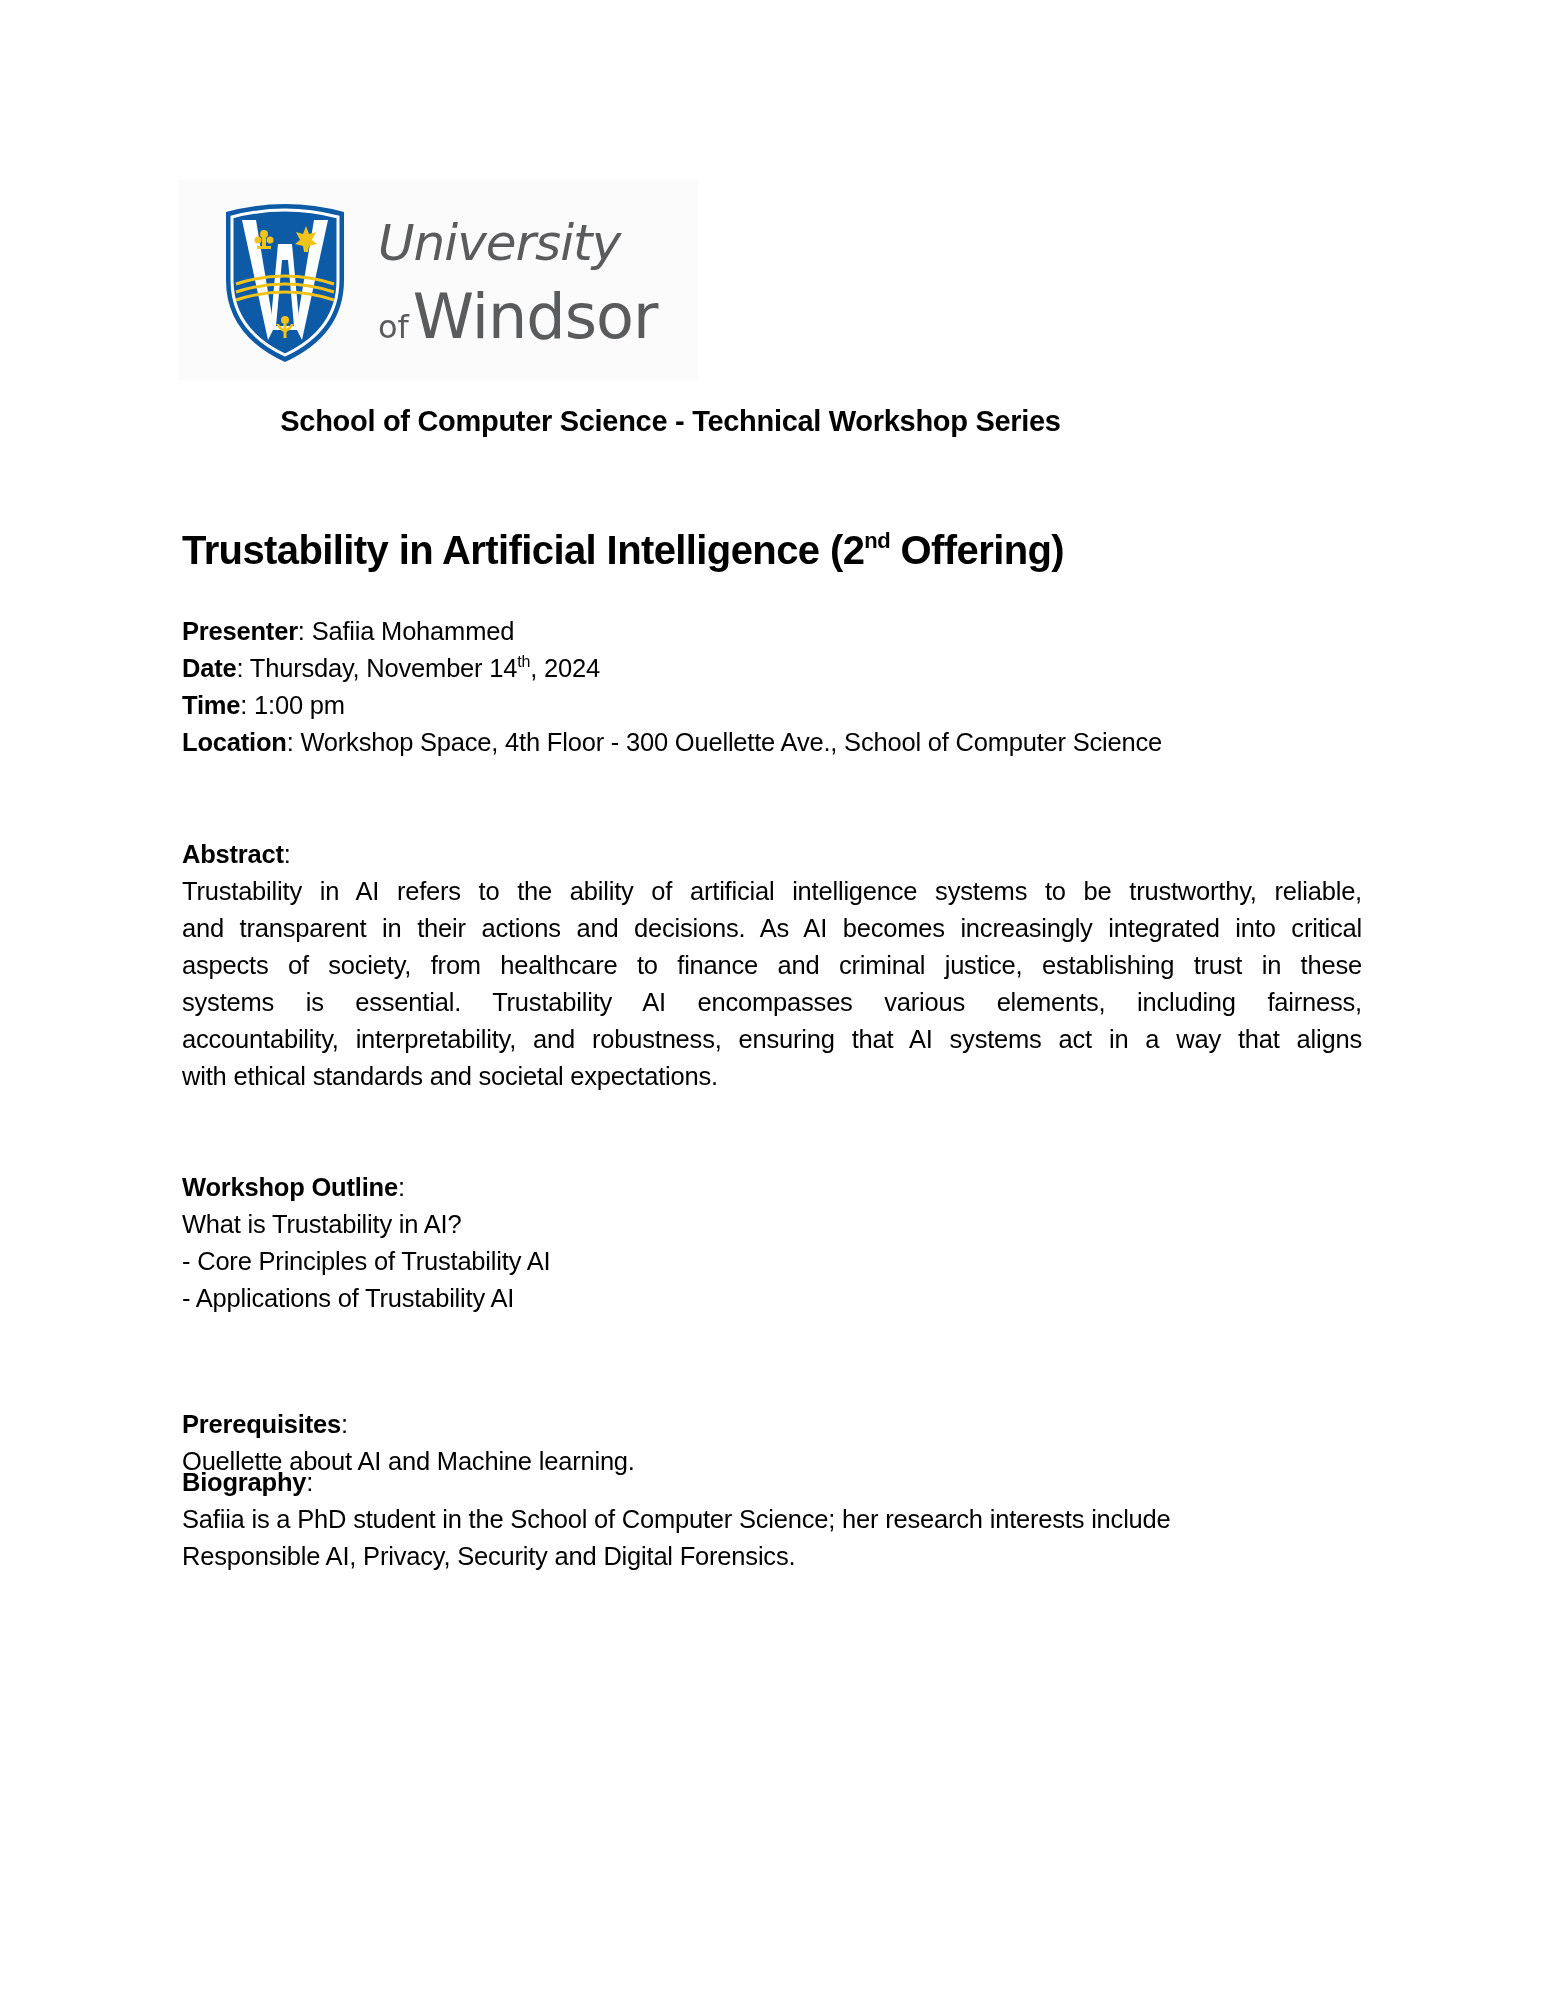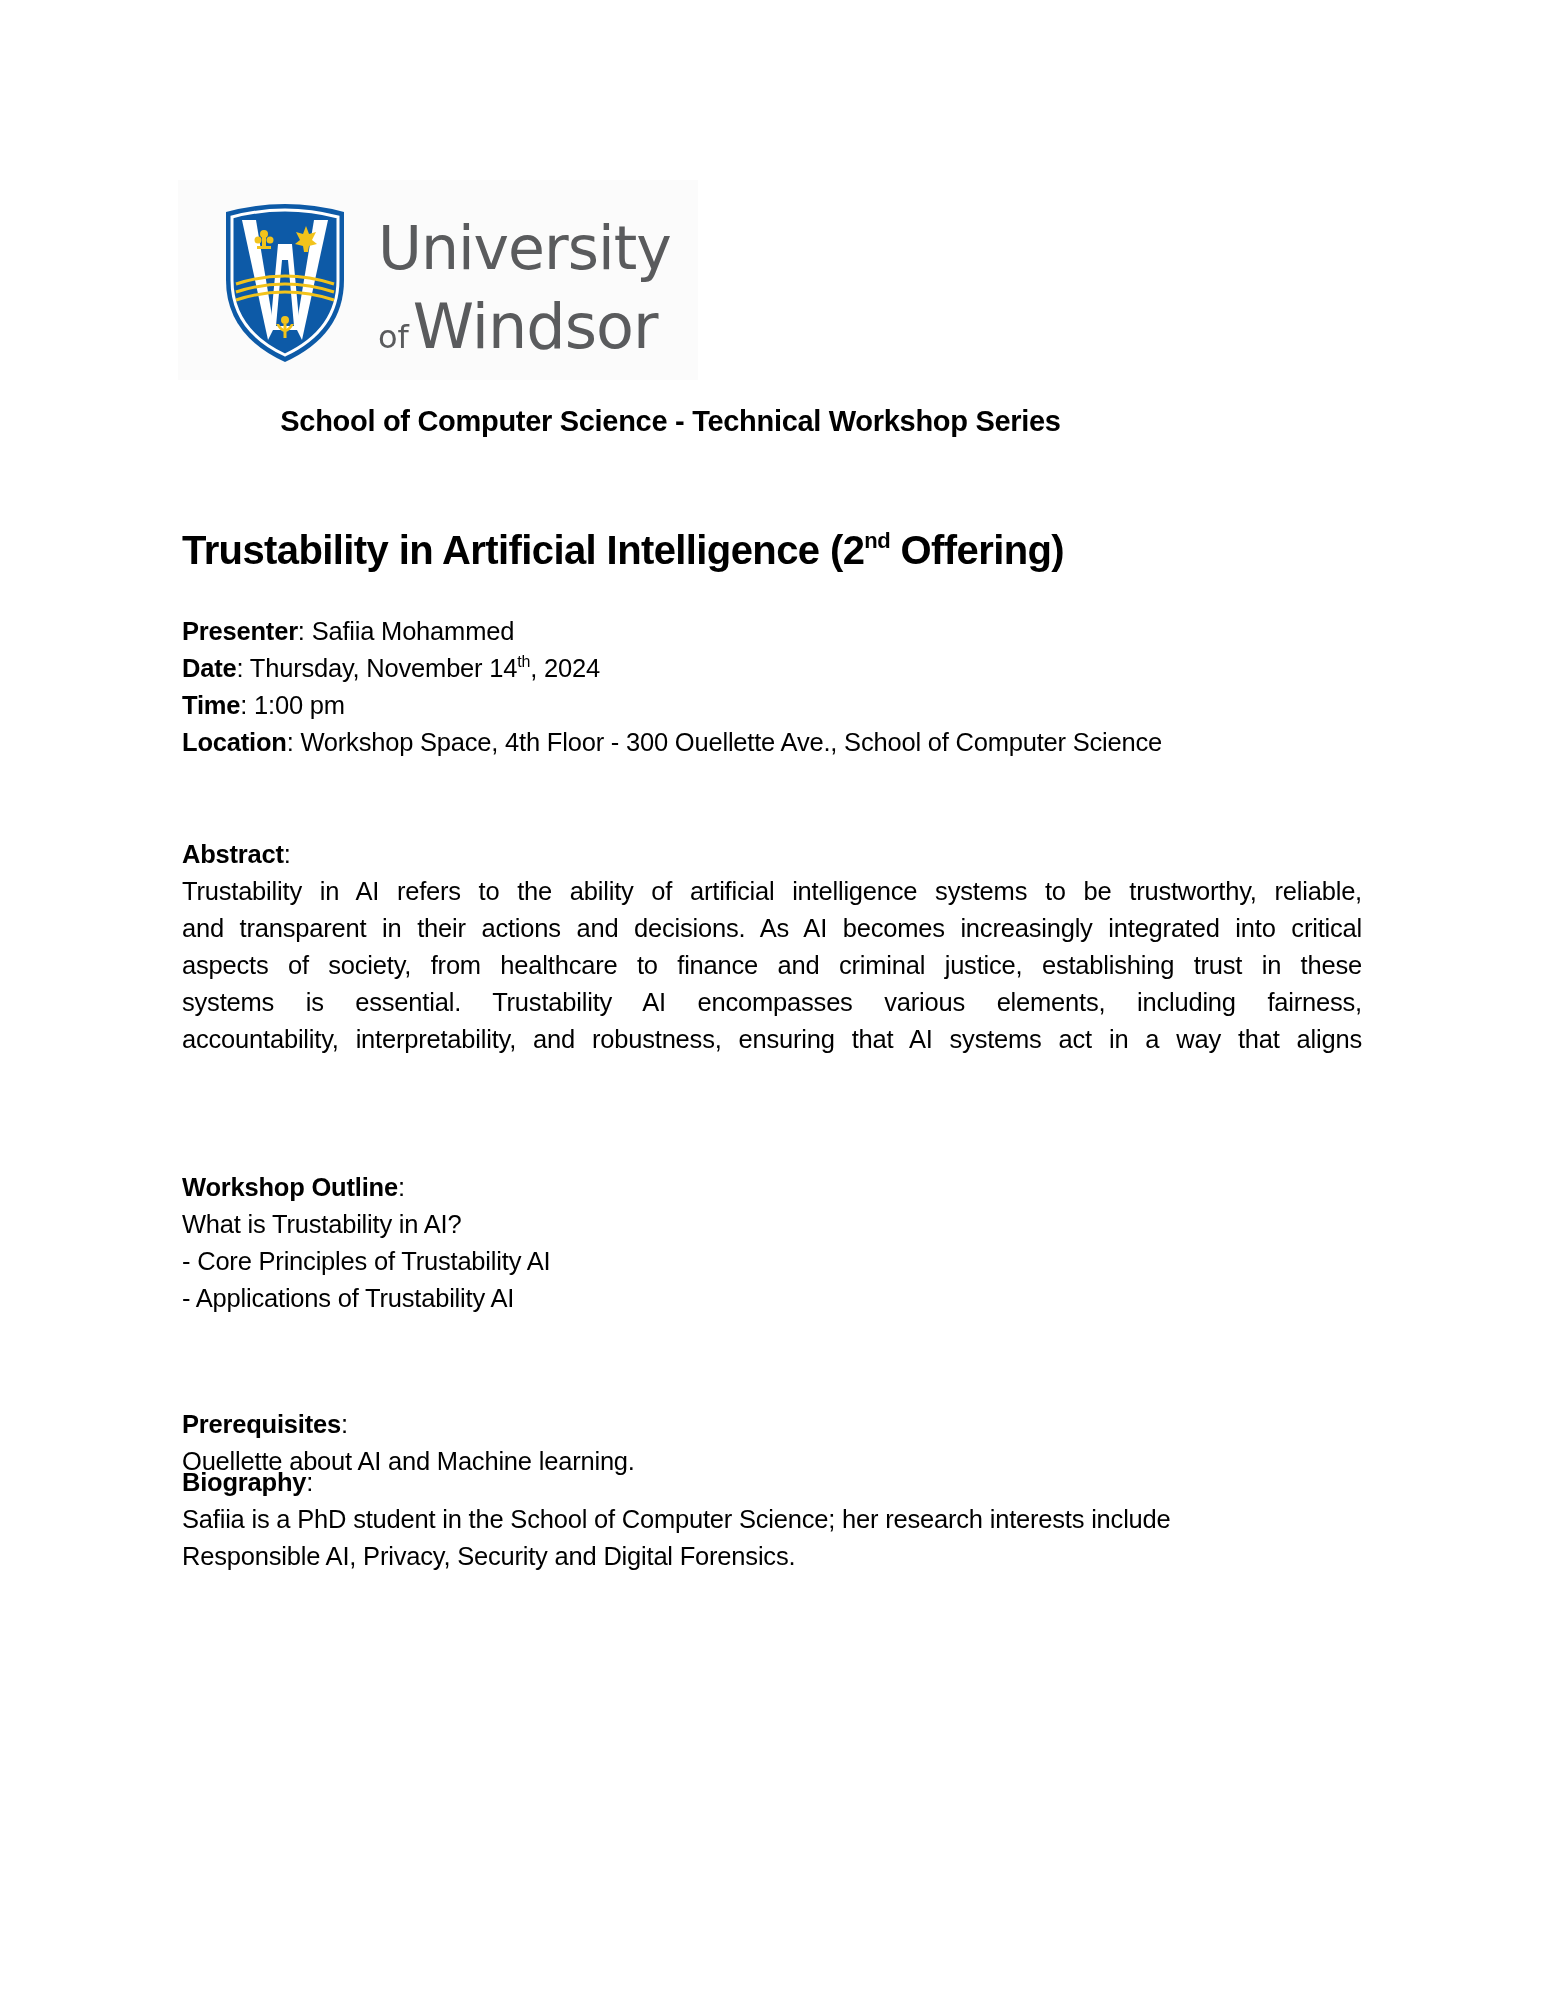--- a/index.html
+++ b/index.html
@@ -3,21 +3,21 @@
 <meta charset="utf-8">
 <style>
   html, body { margin: 0; padding: 0; background: #ffffff; }
   body { width: 1545px; height: 2000px; position: relative; overflow: hidden;
          font-family: "Liberation Sans", sans-serif; color: #000; }
   .logo-box { position: absolute; left: 178px; top: 180px; width: 520px; height: 200px;
               background: #fbfbfb; }
   .shield { position: absolute; left: 42px; top: 20px; width: 130px; height: 165px; }
   .wordmark { position: absolute; left: 200px; top: 38px; color: #5a5b5d;
               font-family: "DejaVu Sans", sans-serif; line-height: 1; }
-  .wm-univ { font-size: 60px; letter-spacing: -1px; display: block; }
+  .wm-univ { font-size: 50px; letter-spacing: -1px; display: block; font-style: italic; }
   .wm-row { display: block; margin-top: 18px; }
   .wm-of { font-size: 32px; margin-right: 4px; }
   .wm-windsor { font-size: 62px; letter-spacing: -1px; }
 
   .subtitle { position: absolute; left: 0; width: 1341px; top: 405px; text-align: center;
               font-weight: bold; font-size: 29px; letter-spacing: -0.3px; }
   .title { position: absolute; left: 182px; top: 528px; font-weight: bold; font-size: 40px;
            letter-spacing: -0.6px; }
   .title sup { font-size: 22px; vertical-align: 16px; line-height: 0; }
 
@@ -81,20 +81,21 @@
   <span class="line"><b>Location</b><span>: Workshop Space, 4th Floor - 300 Ouellette Ave., School of Computer Science</span></span>
 </div>
 
 <div class="text" style="top:836px;">
   <span class="line"><b>Abstract</b><span>:</span></span>
   <span class="line justify">Trustability in AI refers to the ability of artificial intelligence systems to be trustworthy, reliable,</span>
   <span class="line justify">and transparent in their actions and decisions. As AI becomes increasingly integrated into critical</span>
   <span class="line justify">aspects of society, from healthcare to finance and criminal justice, establishing trust in these</span>
   <span class="line justify">systems is essential. Trustability AI encompasses various elements, including fairness,</span>
   <span class="line justify">accountability, interpretability, and robustness, ensuring that AI systems act in a way that aligns</span>
+  <span class="line">with ethical standards and societal expectations.</span>
 </div>
 
 <div class="text" style="top:1169px;">
   <span class="line"><b>Workshop Outline</b><span>:</span></span>
   <span class="line">What is Trustability in AI?</span>
   <span class="line">- Core Principles of Trustability AI</span>
   <span class="line">- Applications of Trustability AI</span>
 </div>
 
 <div class="text" style="top:1406px;">

